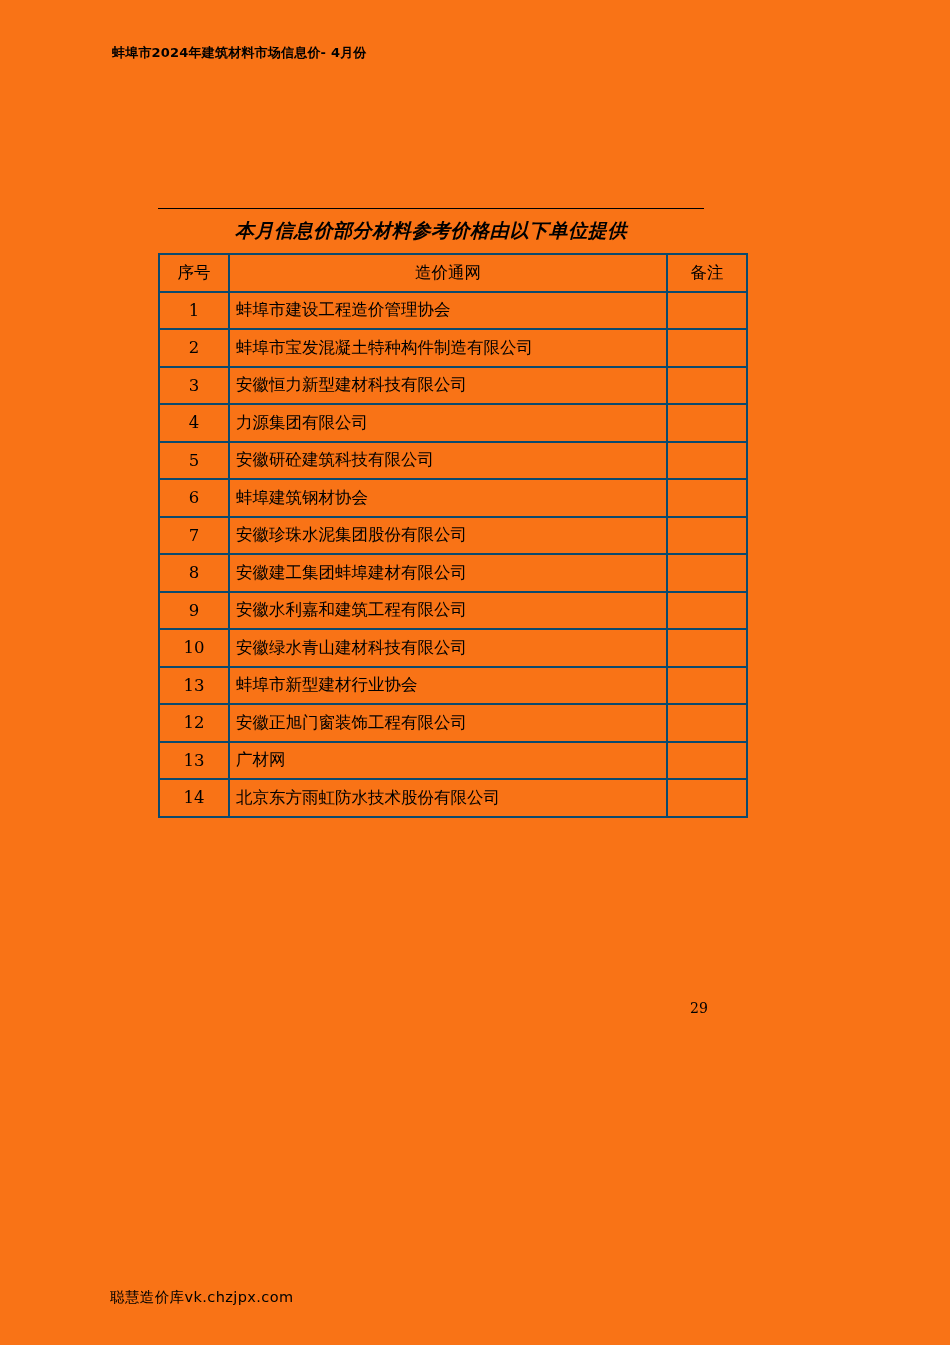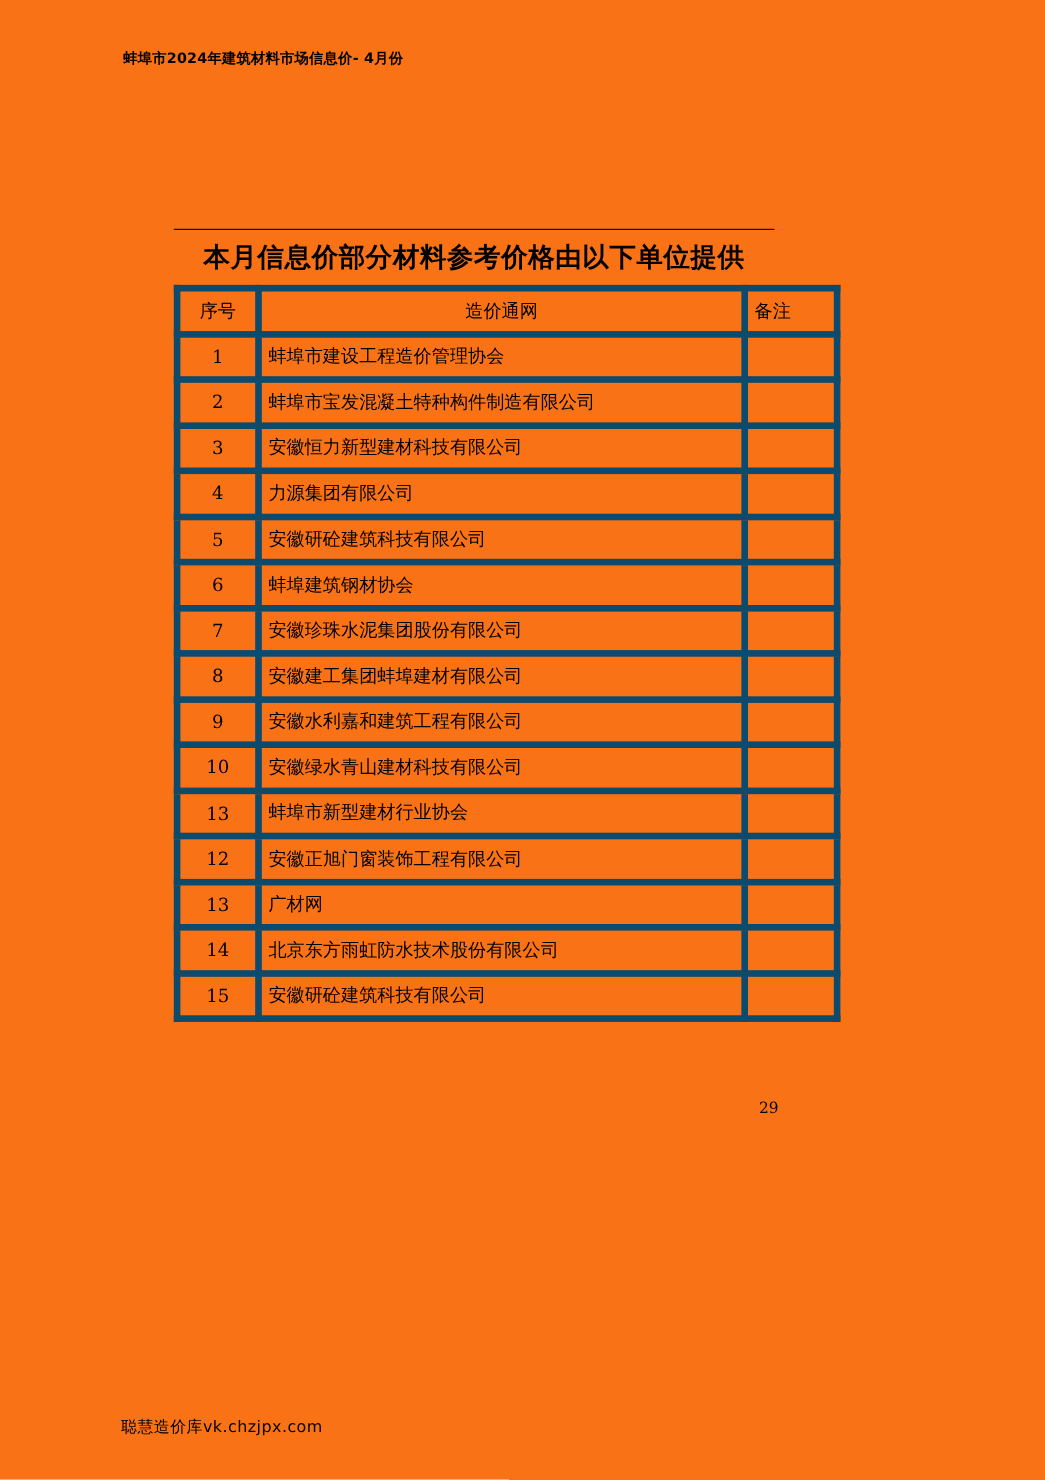--- a/index.html
+++ b/index.html
@@ -37,42 +37,43 @@
     top: 208px;
     width: 546px;
   }
   .top-rule {
     width: 546px;
     height: 0;
     border-top: 1.2px solid #000;
   }
   .table-title {
     text-align: center;
-    font-size: 24px;
+    font-size: 19px;
     font-weight: bold;
     letter-spacing: 0.6px;
     padding: 9px 0 9px 0;
     font-family: "DejaVu Serif", "Liberation Serif", serif;
+    font-style: italic;
   }
   table.data {
     border-collapse: collapse;
     width: 546px;
     table-layout: fixed;
     font-size: 16.5px;
   }
   table.data td, table.data th {
-    border: 6px solid #0c4a6e;
+    border: 2px solid #0c4a6e;
     height: 35.5px;
     padding: 0 6px;
     font-weight: normal;
     font-family: "DejaVu Serif", "Liberation Serif", serif;
   }
   .col-idx { width: 56px; text-align: center; }
   .col-name { width: 424px; text-align: left; padding-left: 10px; }
-  .col-note { width: 66px; text-align: left; }
+  .col-note { width: 66px; text-align: center; }
   thead td { text-align: center; }
   thead .col-name { text-align: center; padding-left: 0; }
   .page-number {
     position: absolute;
     left: 690px;
     top: 1000px;
     font-size: 14px;
     font-family: "DejaVu Serif", "Liberation Serif", serif;
   }
   .footer-watermark {
@@ -168,25 +169,20 @@
         <tr>
           <td class="col-idx">13</td>
           <td class="col-name">广材网</td>
           <td class="col-note"></td>
         </tr>
         <tr>
           <td class="col-idx">14</td>
           <td class="col-name">北京东方雨虹防水技术股份有限公司</td>
           <td class="col-note"></td>
         </tr>
-        <tr>
-          <td class="col-idx">15</td>
-          <td class="col-name">安徽研砼建筑科技有限公司</td>
-          <td class="col-note"></td>
-        </tr>
       </tbody>
     </table>
   </div>
 
   <div class="page-number">29</div>
 
   <div class="footer-watermark">聪慧造价库vk.chzjpx.com</div>
 
 </div>
 

